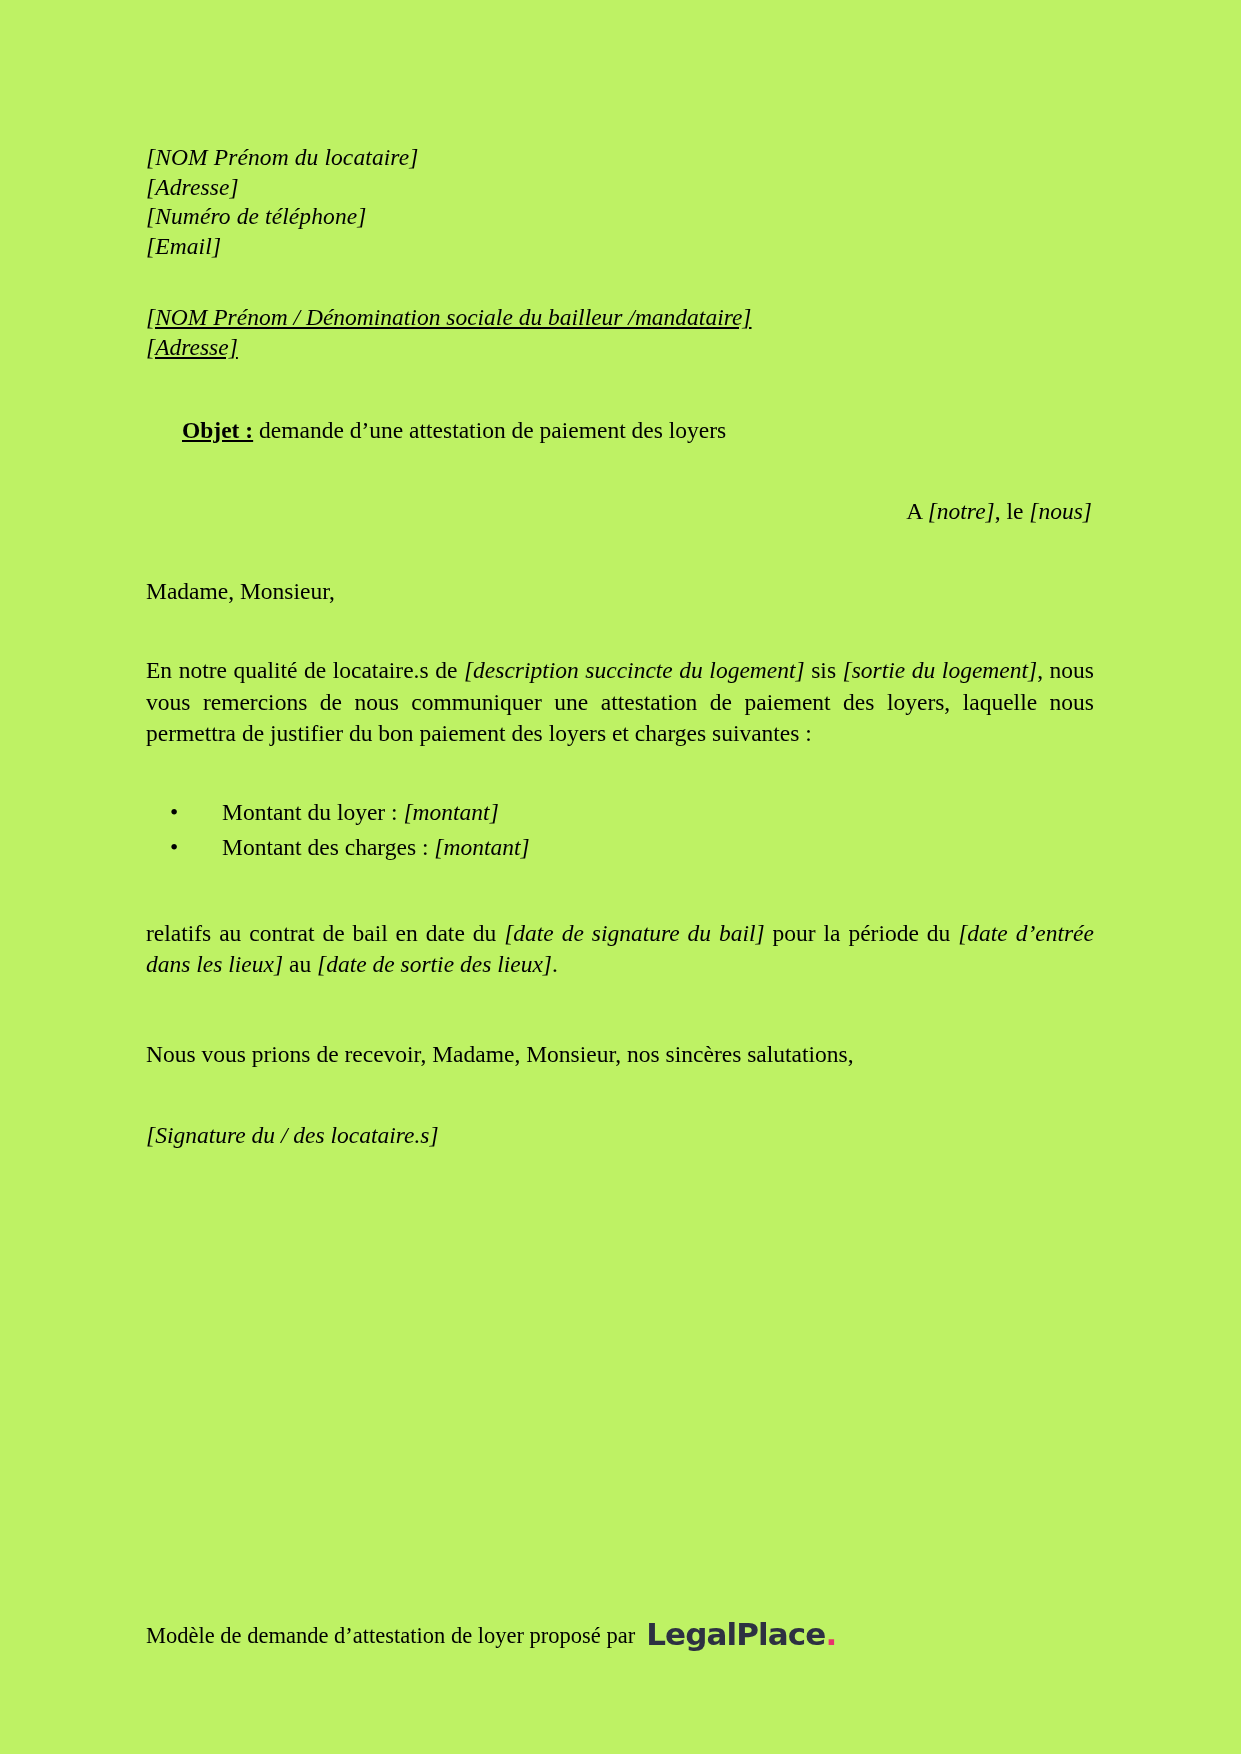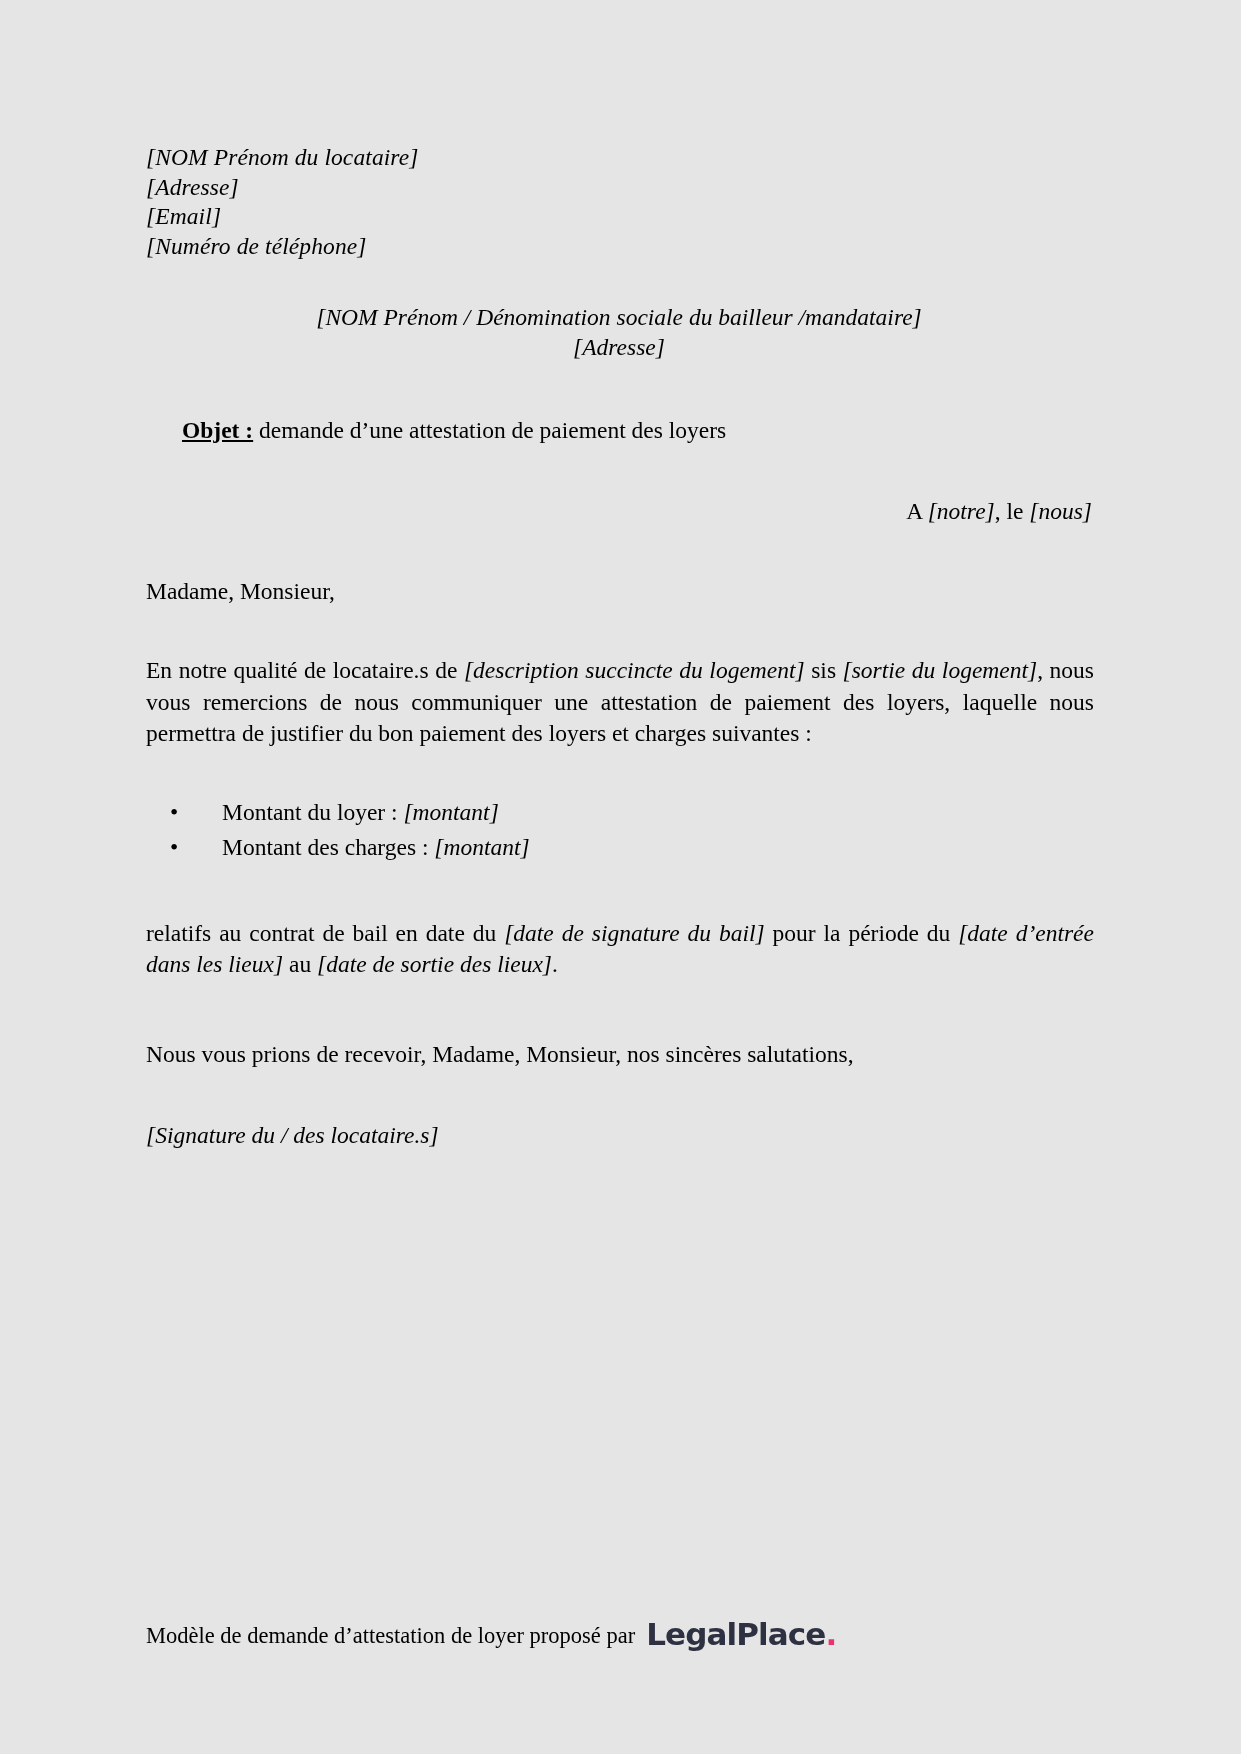--- a/index.html
+++ b/index.html
@@ -9,21 +9,21 @@
   }
   body {
     font-family: "Liberation Serif", "DejaVu Serif", serif;
     color: #000000;
   }
   .page {
     position: relative;
     width: 1241px;
     height: 1754px;
     margin: 0 auto;
-    background: #e5e5e5;
+    background: #bef264;
     box-sizing: border-box;
     overflow: hidden;
   }
   .content {
     position: absolute;
     left: 146px;
     top: 0;
     width: 948px;
   }
   .it { font-style: italic; }
@@ -35,25 +35,26 @@
     font-style: italic;
     font-size: 23.5px;
     line-height: 29.5px;
     letter-spacing: 0.1px;
   }
   .sender div { white-space: nowrap; }
 
   
   .recipient {
     margin-top: 42px;
-    text-align: center;
+    text-align: left;
     font-style: italic;
     font-size: 23.5px;
     line-height: 29.5px;
     padding-right: 2px;
+    text-decoration: underline;
   }
 
   
   .objet {
     margin-top: 53px;
     font-size: 23.5px;
     line-height: 30px;
   }
   .objet .label {
     font-weight: bold;
@@ -147,22 +148,22 @@
 </head>
 <body>
 
 <div class="page">
 
   <div class="content">
 
     <div class="sender">
       <div>[NOM Prénom du locataire]</div>
       <div>[Adresse]</div>
+      <div>[Numéro de téléphone]</div>
       <div>[Email]</div>
-      <div>[Numéro de téléphone]</div>
     </div>
 
     <div class="recipient">
       <div>[NOM Prénom / Dénomination sociale du bailleur /mandataire]</div>
       <div>[Adresse]</div>
     </div>
 
     <div class="objet">
       <span class="label">Objet :</span><span> demande d’une attestation de paiement des loyers</span>
     </div>

